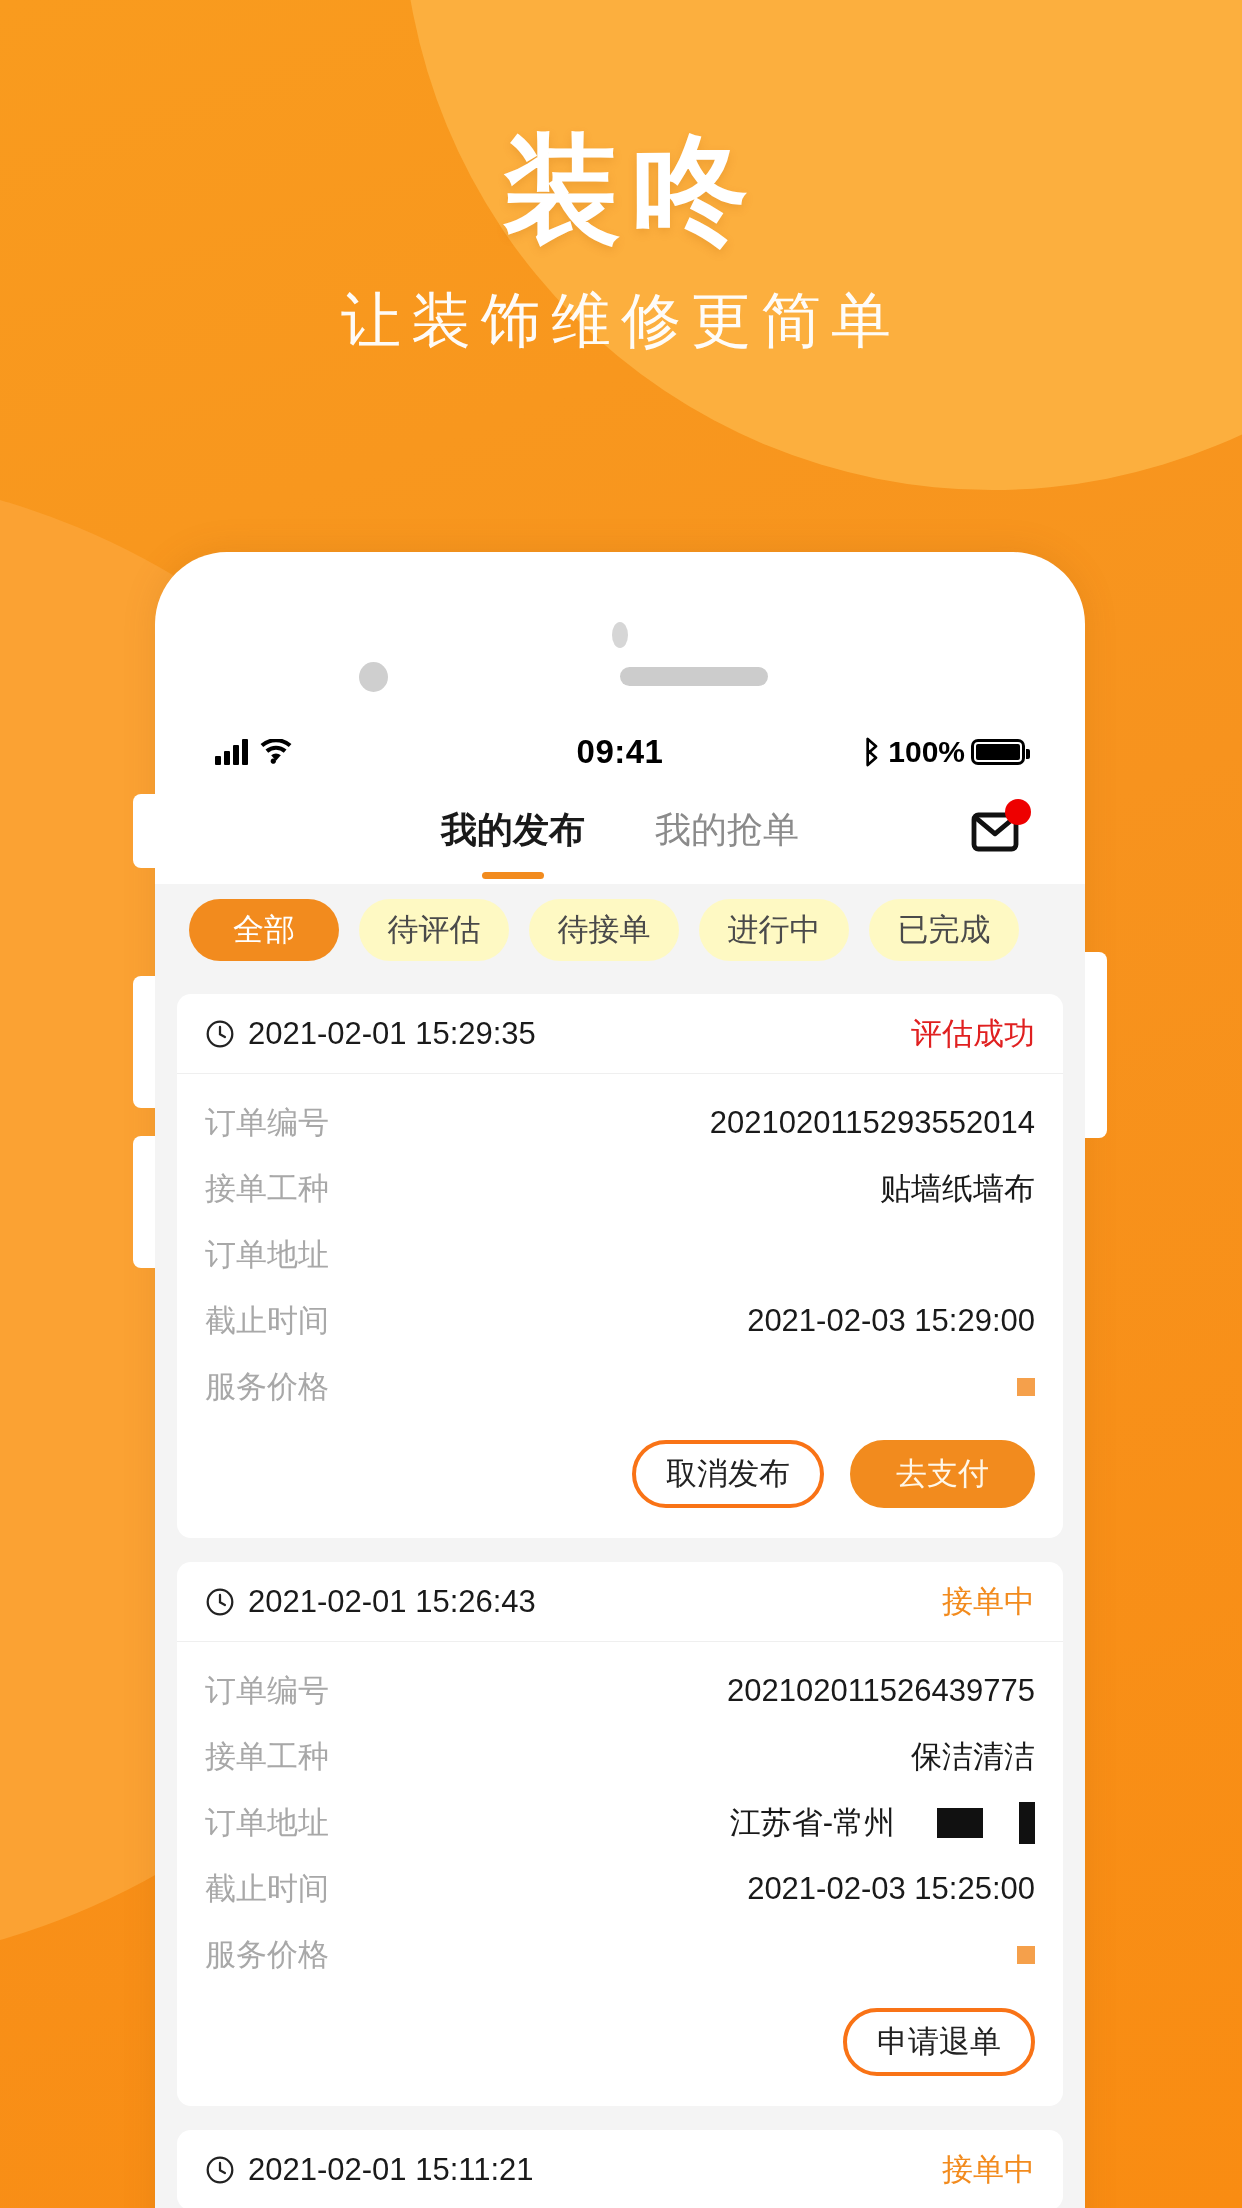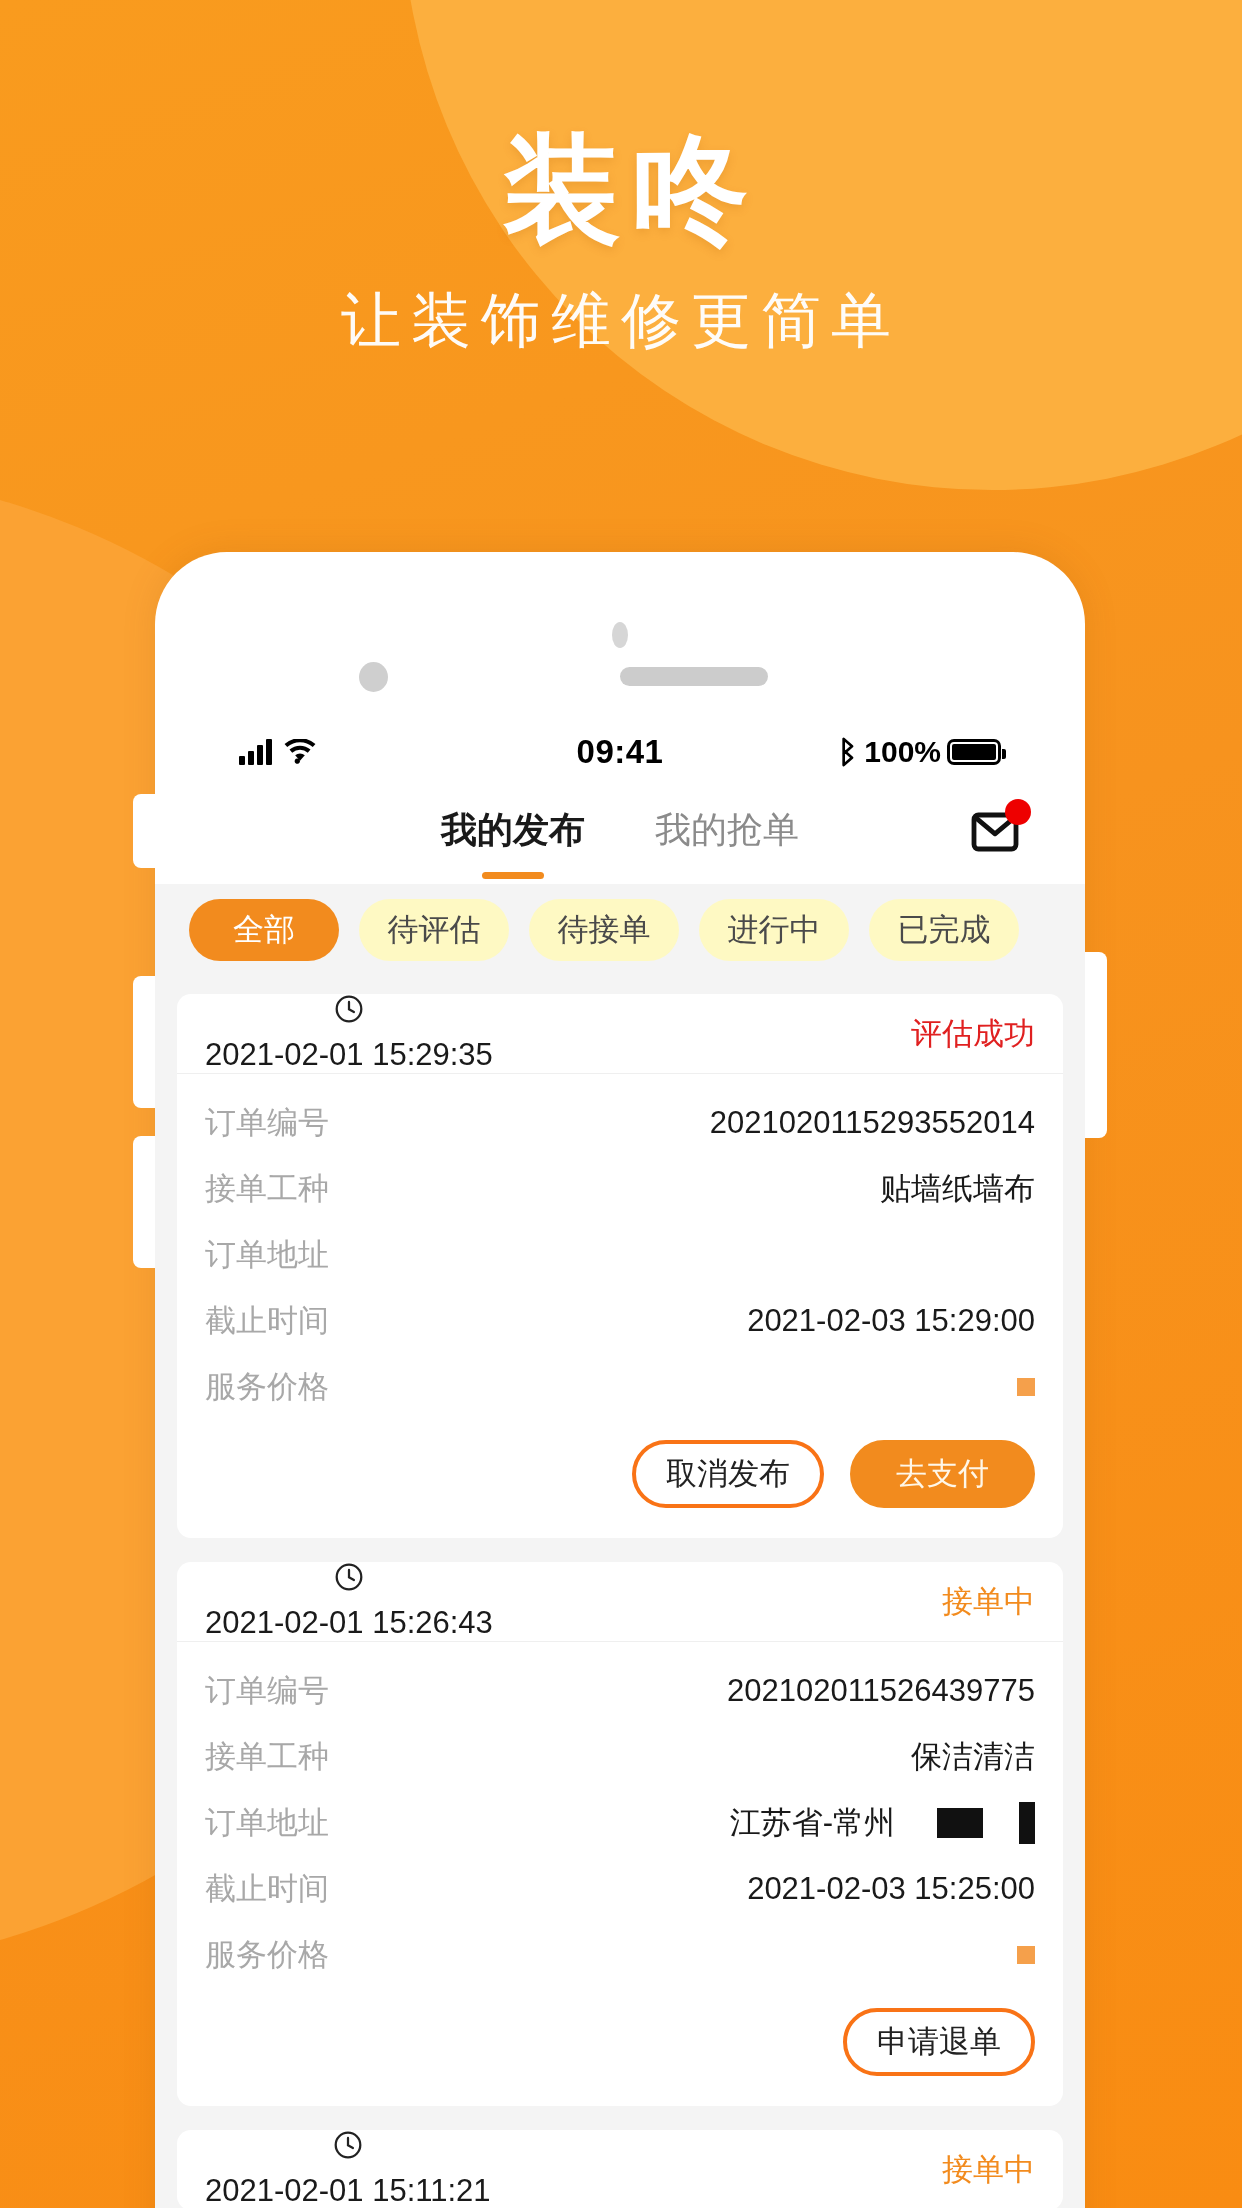--- a/index.html
+++ b/index.html
@@ -91,21 +91,21 @@
     position:absolute;
     left:204px; top:110px; width:29px; height:30px;
     background:#CFCFCF; border-radius:50%;
   }
 
   
   .statusbar {
     position:absolute; top:174px; left:0; right:0;
     height:52px;
     display:flex; align-items:center;
-    padding:0 84px;
+    padding:0 60px;
     color:#000;
     font-size:31px; font-weight:600;
   }
   .sb-left  { display:flex; align-items:center; gap:11px; flex:1; }
   .sb-mid   { flex:0 0 auto; font-size:33px; letter-spacing:.5px; }
   .sb-right { display:flex; align-items:center; gap:6px; flex:1; justify-content:flex-end; }
   .sig { display:flex; align-items:flex-end; gap:3px; height:26px; }
   .sig i { display:block; width:6px; background:#000; border-radius:1px; }
   .sig i:nth-child(1){ height:9px; }
   .sig i:nth-child(2){ height:14px; }
@@ -187,21 +187,21 @@
     overflow:hidden;
   }
   .card-head {
     height:80px;
     display:flex; align-items:center; justify-content:space-between;
     padding:0 28px;
     border-bottom:1px solid #EFEFEF;
   }
   .card-head-left {
     display:flex; align-items:center; gap:13px;
-    font-size:31px; color:#1A1A1A;flex-direction:column;
+    font-size:31px; color:#1A1A1A;
   }
   .card-status { font-size:31px; font-weight:500; }
   .status-red    { color:#E02020; }
   .status-orange { color:#F28B1E; }
 
   .card-body { padding:16px 28px 4px 28px; }
   .row {
     display:flex; align-items:center; justify-content:space-between;
     height:66px;
   }

